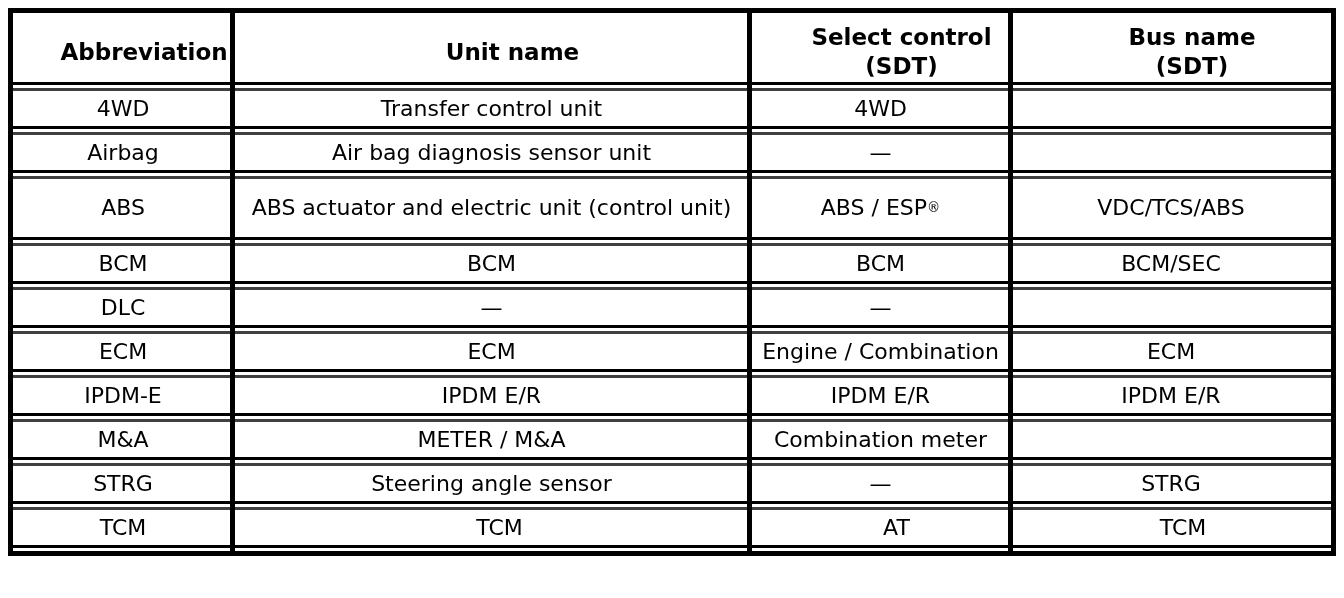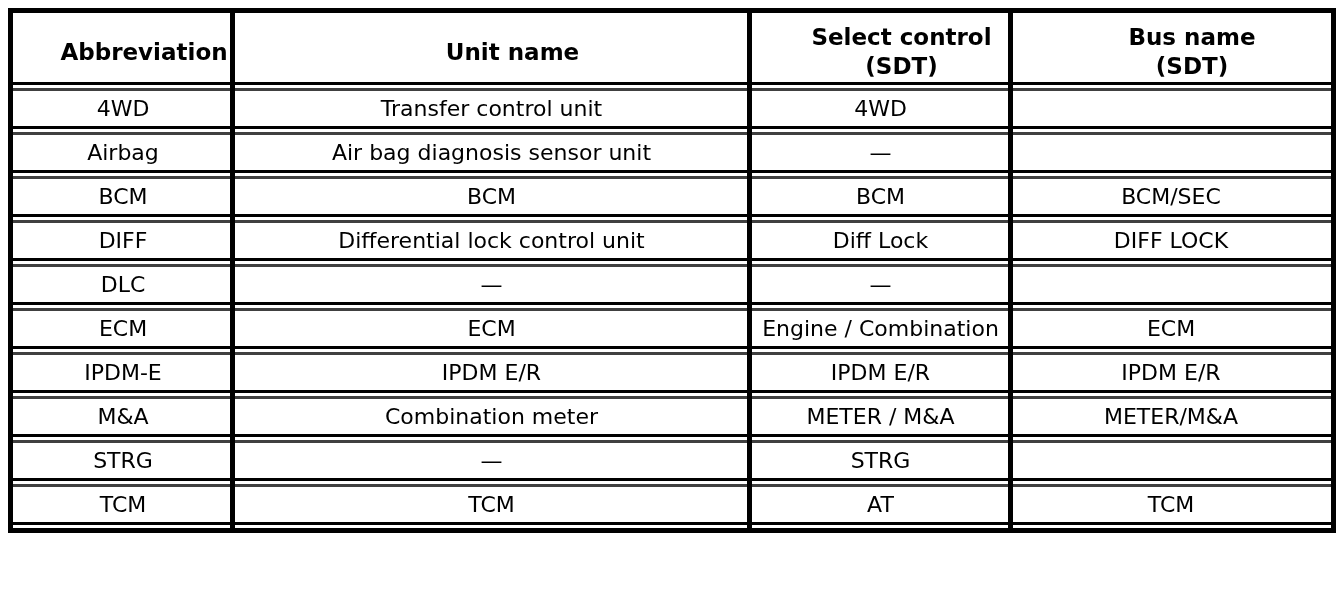--- a/index.html
+++ b/index.html
@@ -31,20 +31,21 @@
     border-bottom: 3px solid #000000;
     margin-top: 3px;
     background: #ffffff;
   }
   .trow.header-row {
     border-top: none;
     margin-top: 0;
   }
   .trow.last-row {
     margin-bottom: 3px;
+    gap: 8px;
   }
   .cell {
     display: flex;
     align-items: center;
     justify-content: center;
     text-align: center;
     min-height: 35px;
     padding: 1px 6px;
     box-sizing: border-box;
     font-size: 22px;
@@ -108,34 +109,37 @@
       <div class="cell">Transfer control unit</div>
       <div class="cell">4WD</div>
     </div>
 
     <div class="trow">
       <div class="cell">Airbag</div>
       <div class="cell">Air bag diagnosis sensor unit</div>
       <div class="cell">—</div>
     </div>
 
+    <div class="trow tall-row">
+      <div class="cell">ABS</div>
+      <div class="cell">ABS actuator and electric unit (control unit)</div>
+      <div class="cell">
+        <span>ABS / ESP</span>
+          <sup>®</sup>
+      </div>
+      <div class="cell">VDC/TCS/ABS</div>
+    </div>
 
     <div class="trow">
       <div class="cell">BCM</div>
       <div class="cell">BCM</div>
       <div class="cell">BCM</div>
       <div class="cell">BCM/SEC</div>
     </div>
 
-    <div class="trow">
-      <div class="cell">DIFF</div>
-      <div class="cell">Differential lock control unit</div>
-      <div class="cell">Diff Lock</div>
-      <div class="cell">DIFF LOCK</div>
-    </div>
 
     <div class="trow">
       <div class="cell">DLC</div>
       <div class="cell">—</div>
       <div class="cell">—</div>
     </div>
 
     <div class="trow">
       <div class="cell">ECM</div>
       <div class="cell">ECM</div>
@@ -145,27 +149,27 @@
 
     <div class="trow">
       <div class="cell">IPDM-E</div>
       <div class="cell">IPDM E/R</div>
       <div class="cell">IPDM E/R</div>
       <div class="cell">IPDM E/R</div>
     </div>
 
     <div class="trow">
       <div class="cell">M&amp;A</div>
+      <div class="cell">METER / M&amp;A</div>
       <div class="cell">Combination meter</div>
-      <div class="cell">METER / M&amp;A</div>
-      <div class="cell">METER/M&amp;A</div>
     </div>
 
     <div class="trow">
       <div class="cell">STRG</div>
+      <div class="cell">Steering angle sensor</div>
       <div class="cell">—</div>
       <div class="cell">STRG</div>
     </div>
 
     <div class="trow last-row">
       <div class="cell">TCM</div>
       <div class="cell">TCM</div>
       <div class="cell">AT</div>
       <div class="cell">TCM</div>
     </div>

